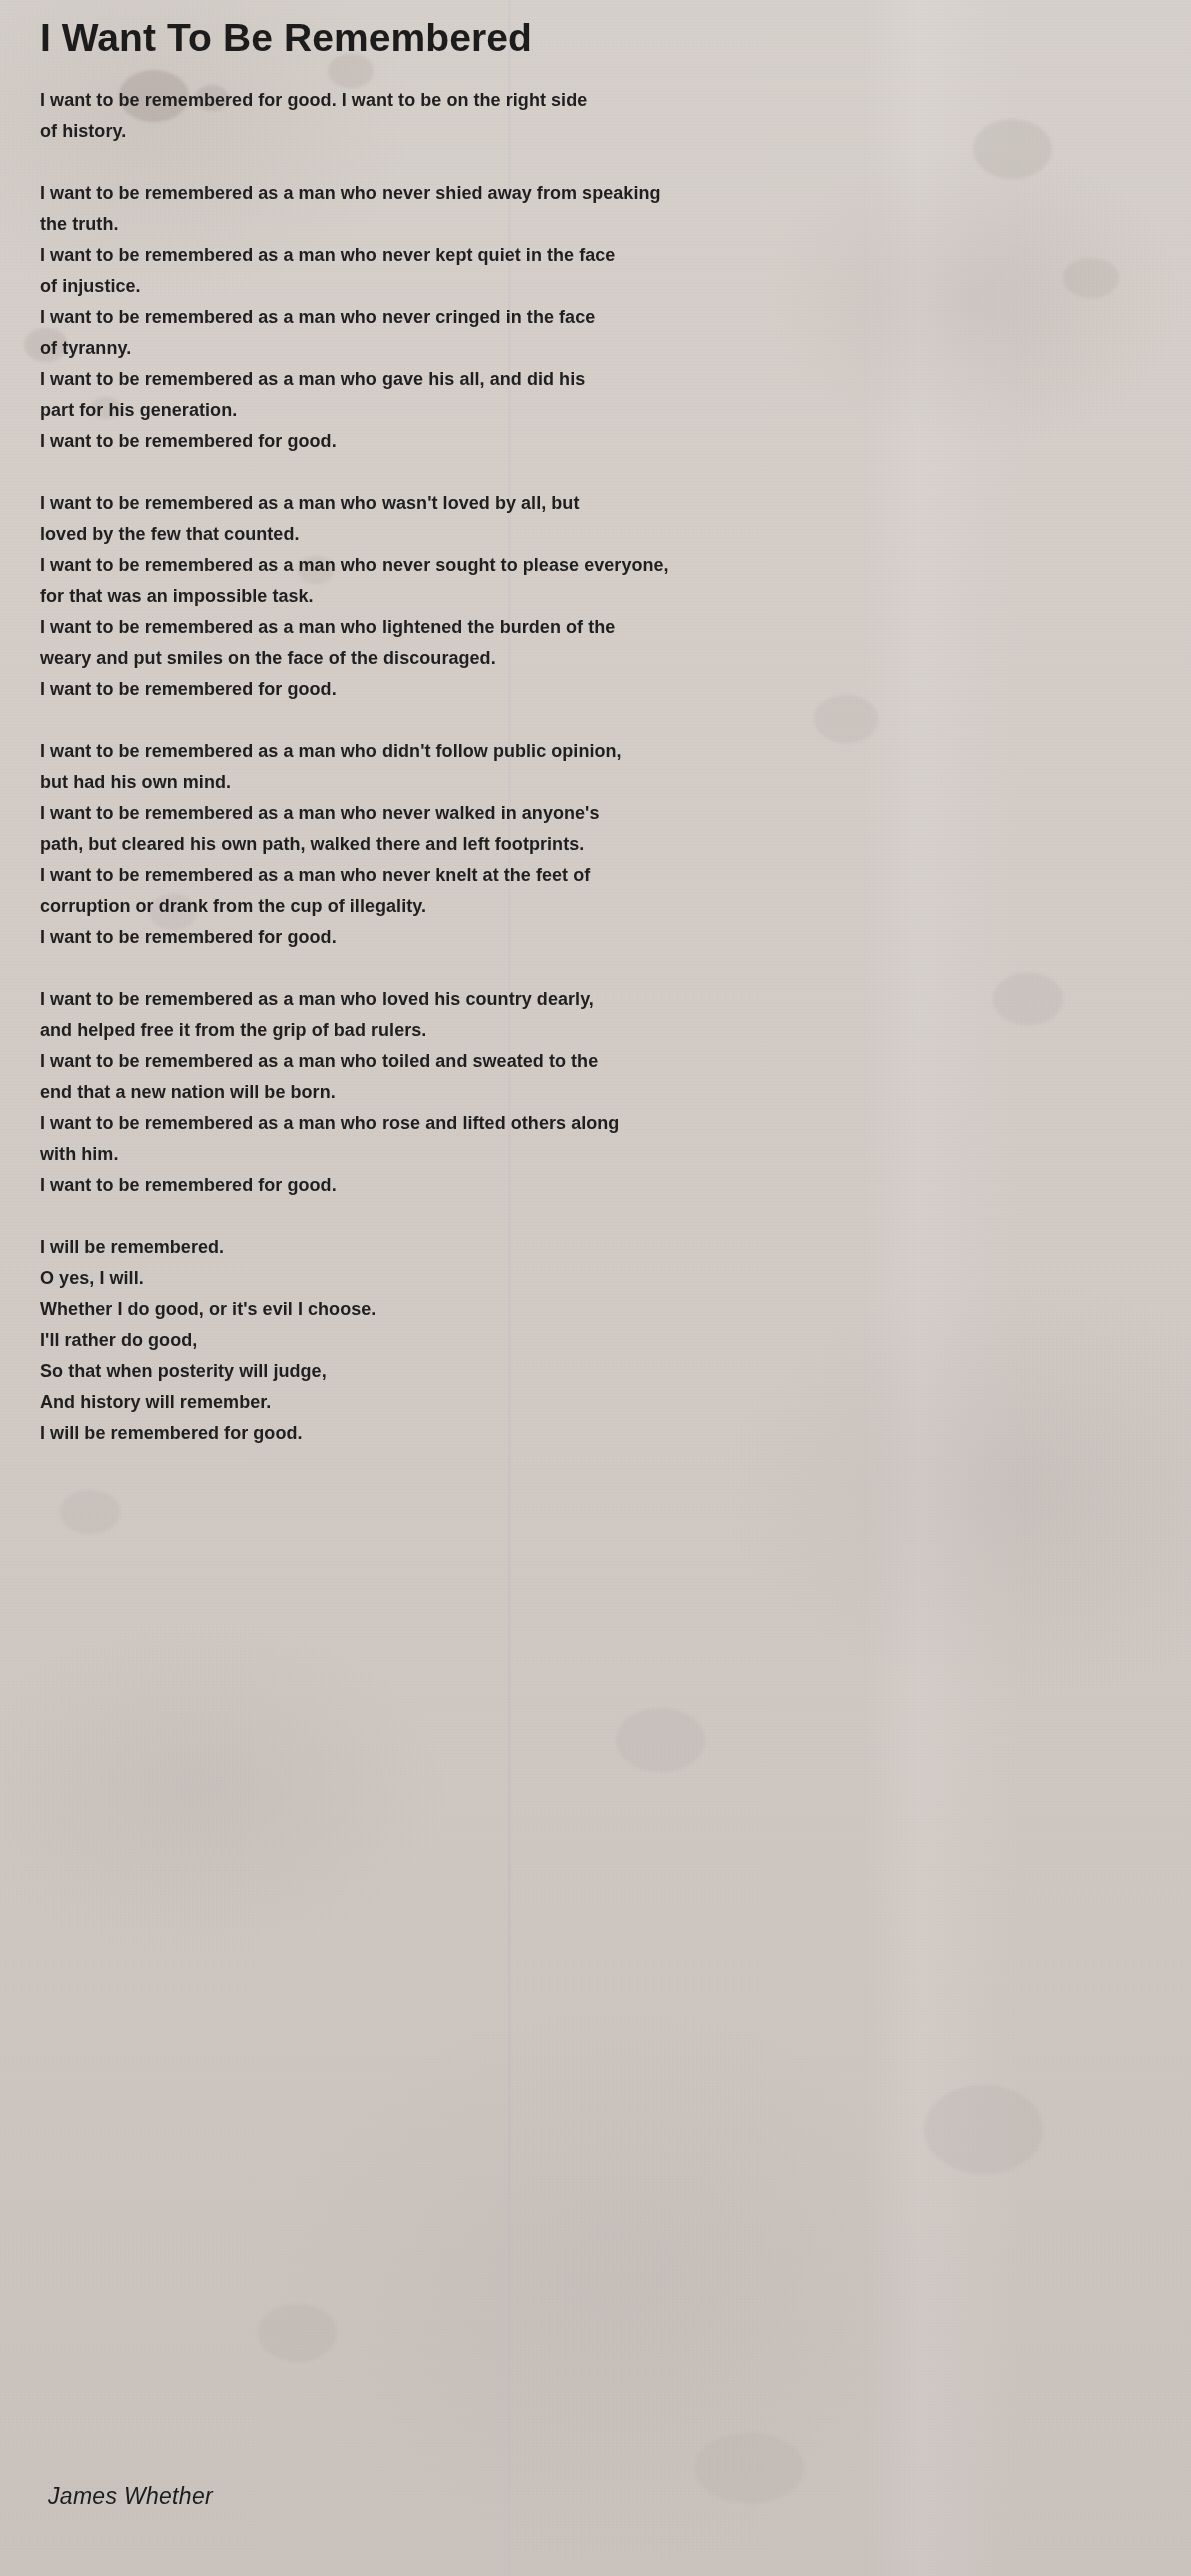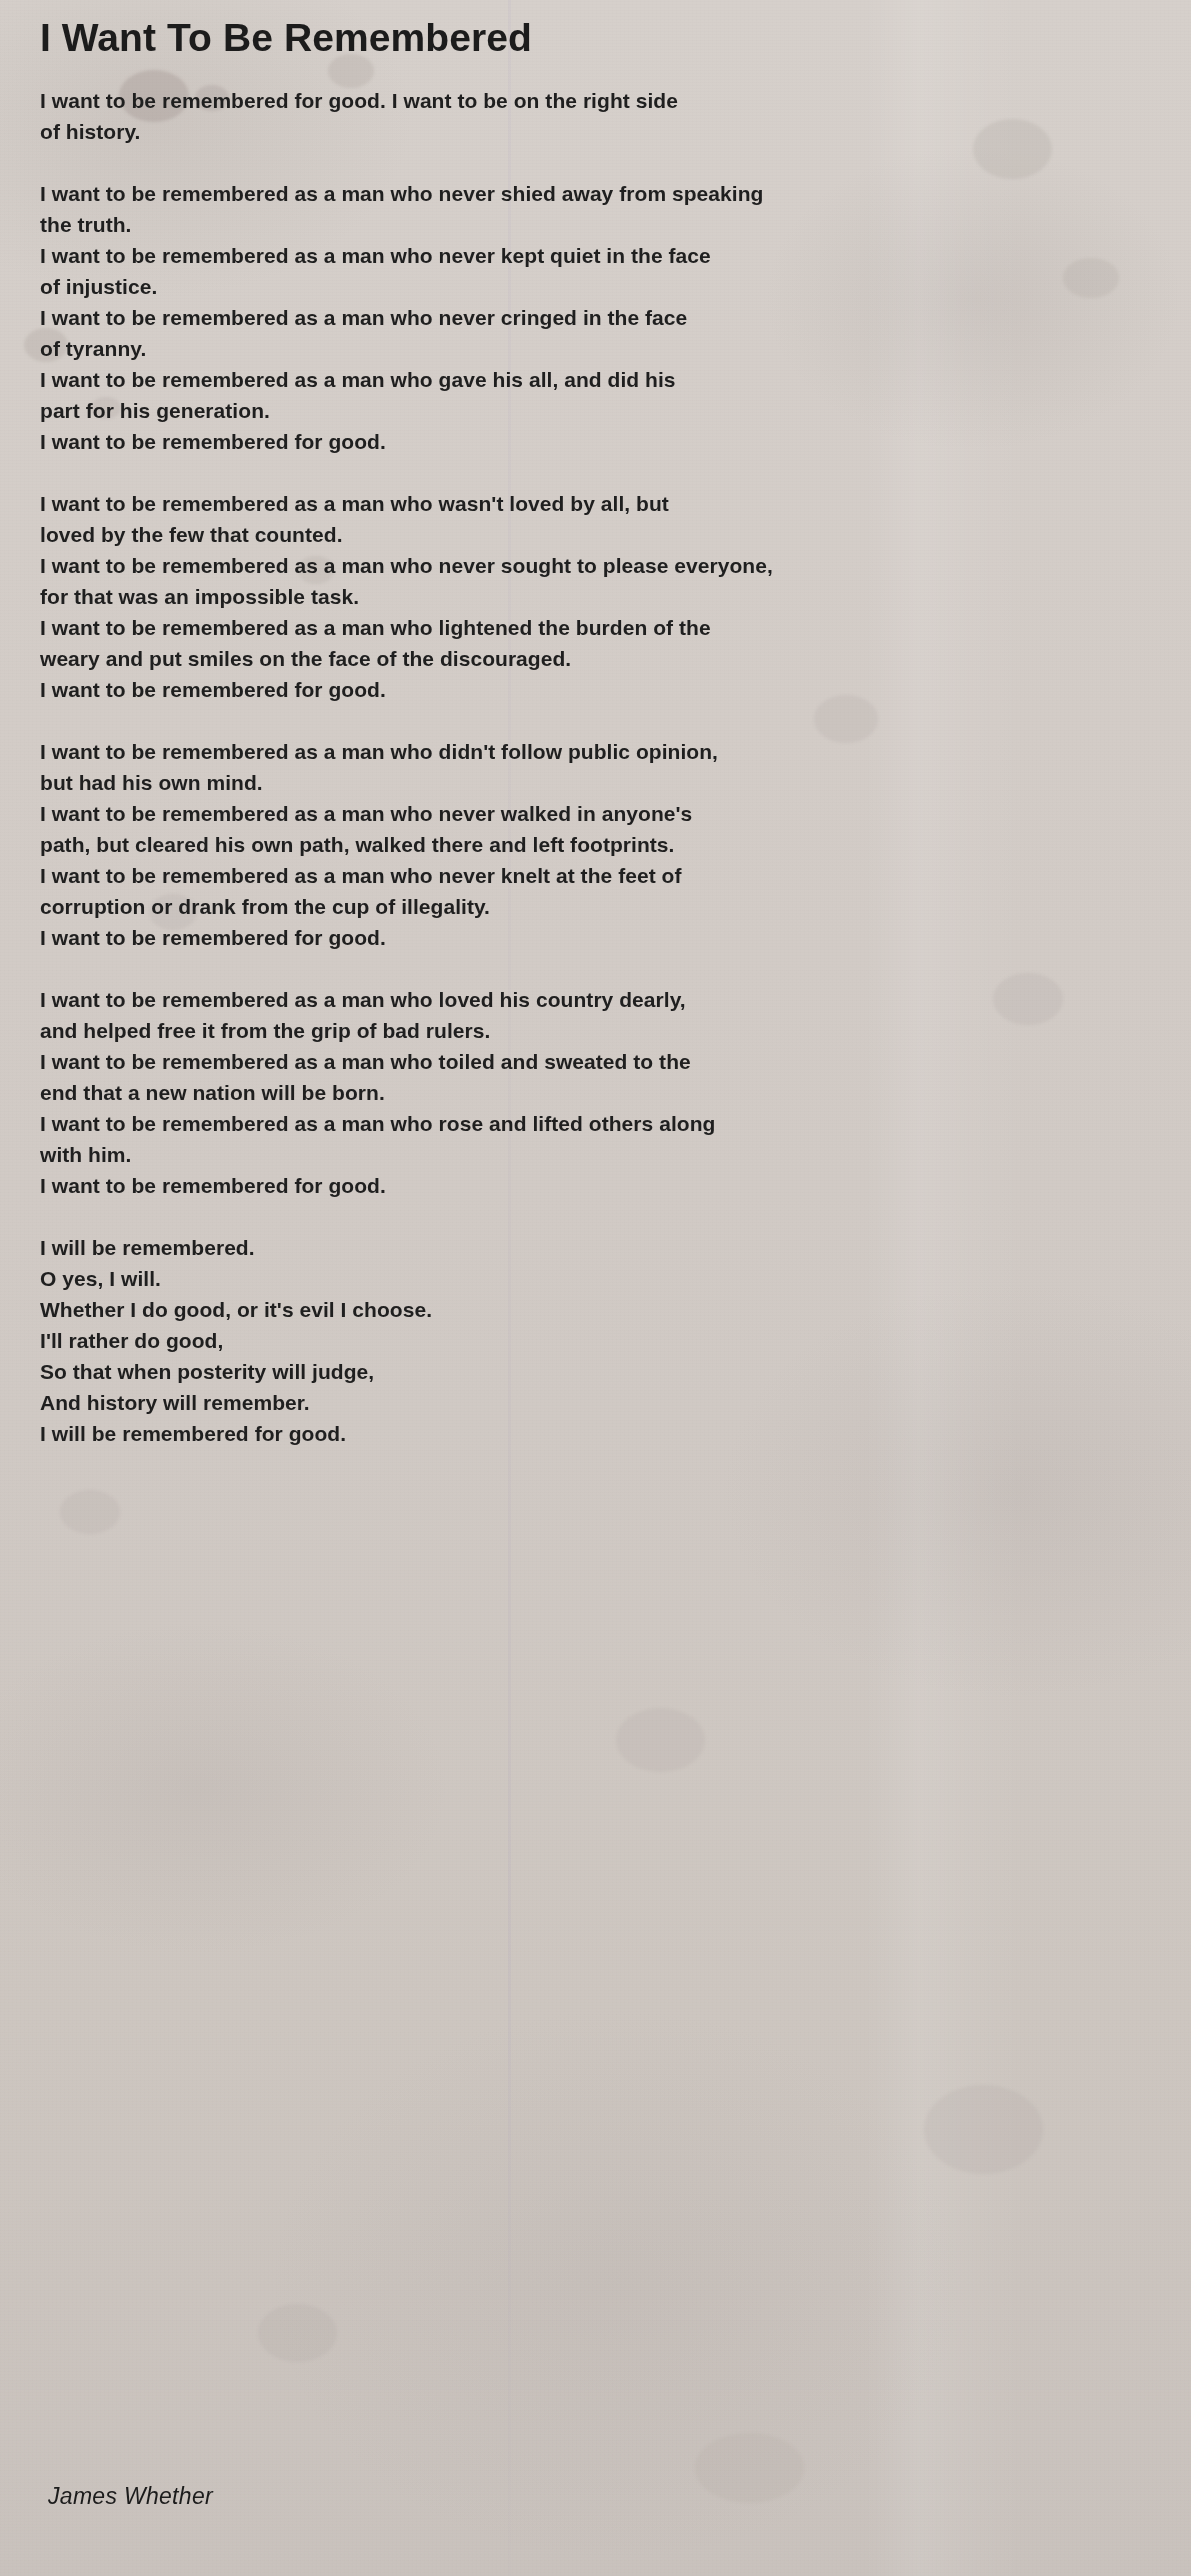--- a/index.html
+++ b/index.html
@@ -80,21 +80,21 @@
     font-weight: bold;
     color: #1c1c1c;
     letter-spacing: 0.1px;
   }
 
   .poem-body {
     position: absolute;
     left: 40px;
     top: 85px;
     width: 1112px;
-    font-size: 21px;
+    font-size: 18px;
     font-weight: bold;
     color: #1f1f1f;
     line-height: 31px;
     white-space: pre-wrap;
     letter-spacing: 0.05px;
   }
 
   .author {
     position: absolute;
     left: 48px;

